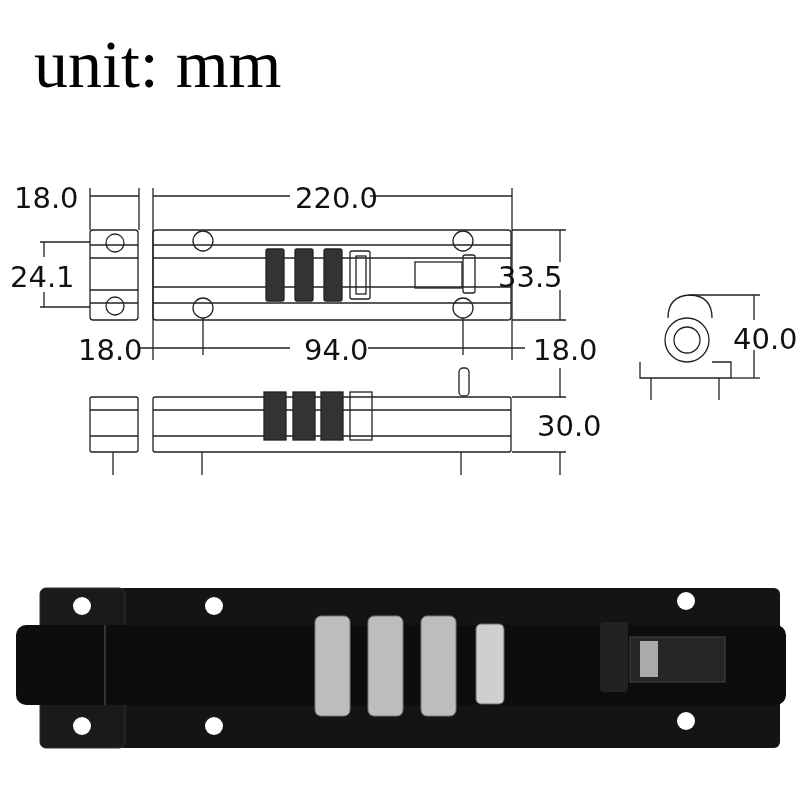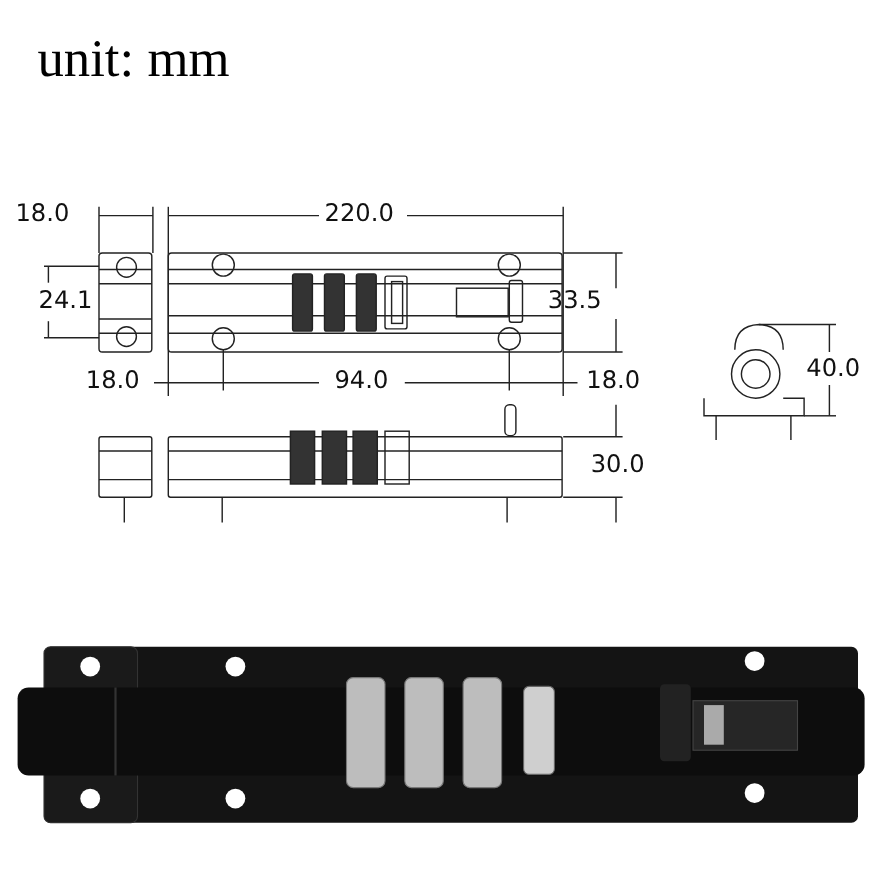--- a/index.html
+++ b/index.html
@@ -1,18 +1,18 @@
 <!DOCTYPE html>
 <html><head>
 <meta charset="utf-8">
 <style>
   html, body { margin:0; padding:0; background:#ffffff; }
   body { width:800px; height:800px; position:relative; overflow:hidden; }
-  .title { position:absolute; left:34px; top:30px; font-family:"Liberation Serif","DejaVu Serif",serif; font-size:48px; color:#000; line-height:1; }
-  .dim { position:absolute; font-family:"DejaVu Sans","Liberation Sans",sans-serif; font-size:22px; color:#111; line-height:1; }
+  .title { position:absolute; left:34px; top:30px; font-family:"Liberation Serif","DejaVu Serif",serif; font-size:68px; color:#000; line-height:1; }
+  .dim { position:absolute; font-family:"DejaVu Sans","Liberation Sans",sans-serif; font-size:29px; color:#111; line-height:1; }
   svg { position:absolute; left:0; top:0; }
 </style>
 </head>
 <body>
 
 <div class="title">unit: mm</div>
 
 <svg width="800" height="800">
   <g stroke="#222" stroke-width="1.3" fill="none">
 
@@ -91,21 +91,21 @@
     <line x1="719" y1="378" x2="719" y2="400"></line>
     <line x1="690" y1="295" x2="760" y2="295"></line>
     <line x1="731" y1="378" x2="760" y2="378"></line>
     <line x1="754" y1="295" x2="754" y2="320"></line>
     <line x1="754" y1="350" x2="754" y2="378"></line>
   </g>
 </svg>
 
 <div class="dim" style="left:14px;top:184px;">18.0</div>
 <div class="dim" style="left:295px;top:184px;">220.0</div>
-<div class="dim" style="left:10px;top:263px;margin-left:25px;">24.1</div>
+<div class="dim" style="left:10px;top:263px;">24.1</div>
 <div class="dim" style="left:498px;top:263px;">33.5</div>
 <div class="dim" style="left:78px;top:336px;">18.0</div>
 <div class="dim" style="left:304px;top:336px;">94.0</div>
 <div class="dim" style="left:533px;top:336px;">18.0</div>
 <div class="dim" style="left:537px;top:412px;">30.0</div>
 <div class="dim" style="left:733px;top:325px;">40.0</div>
 
 <svg width="800" height="800" style="pointer-events:none">
   <rect x="40" y="588" width="740" height="160" rx="6" fill="#141414"></rect>
   <rect x="40" y="588" width="85" height="160" rx="6" fill="#1a1a1a" stroke="#333"></rect>

